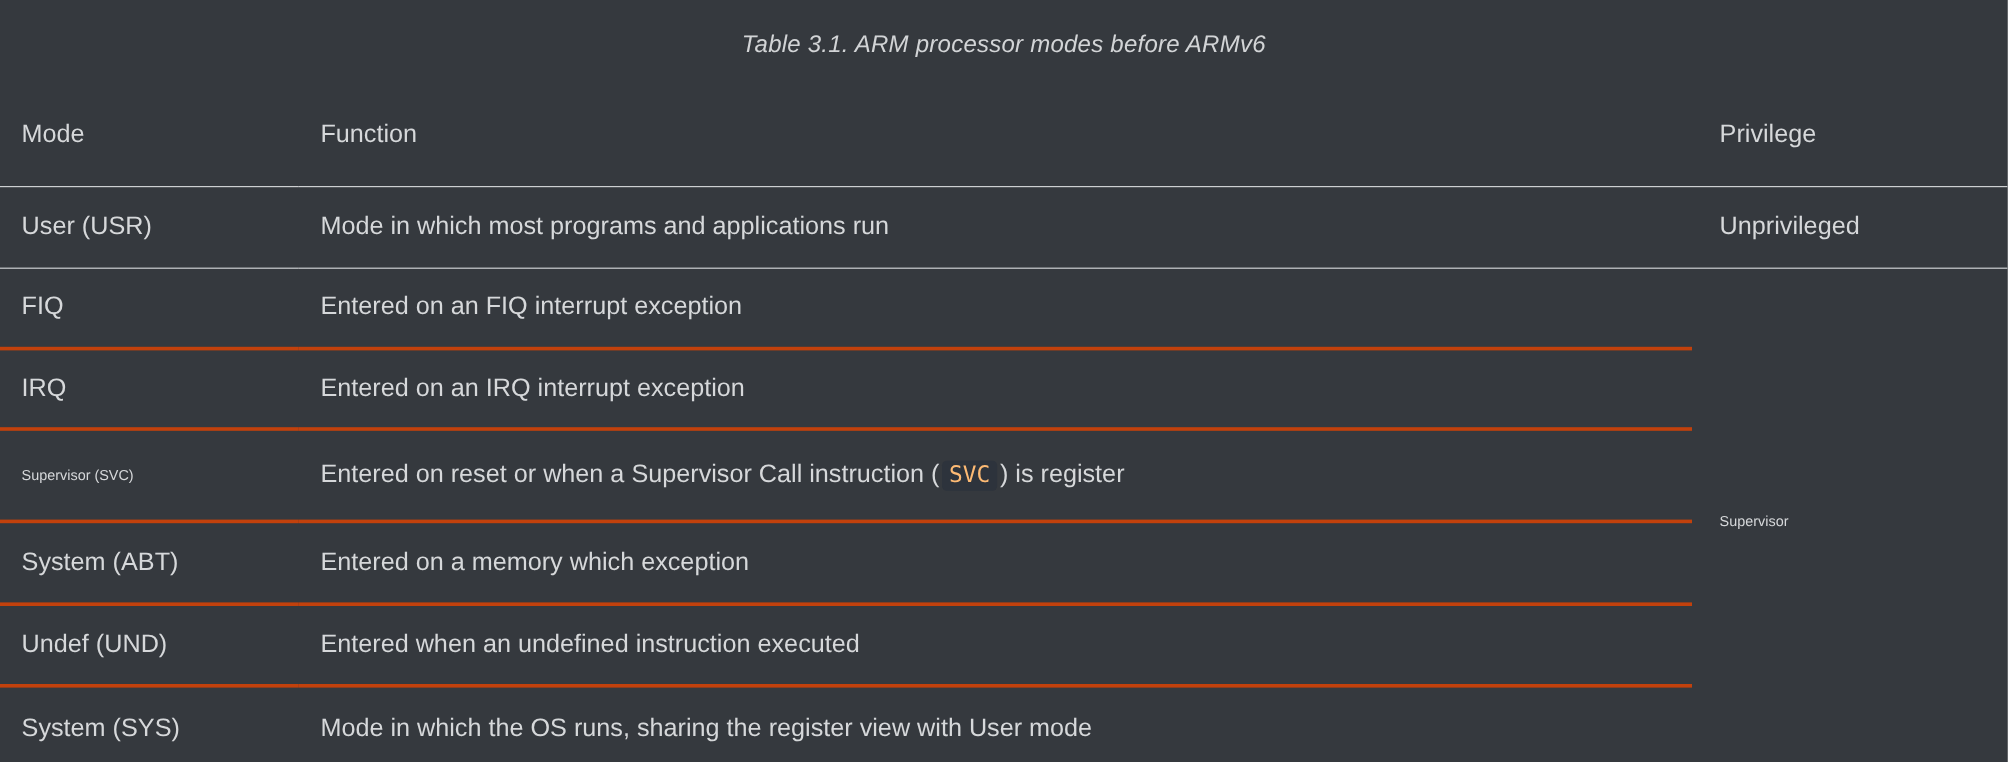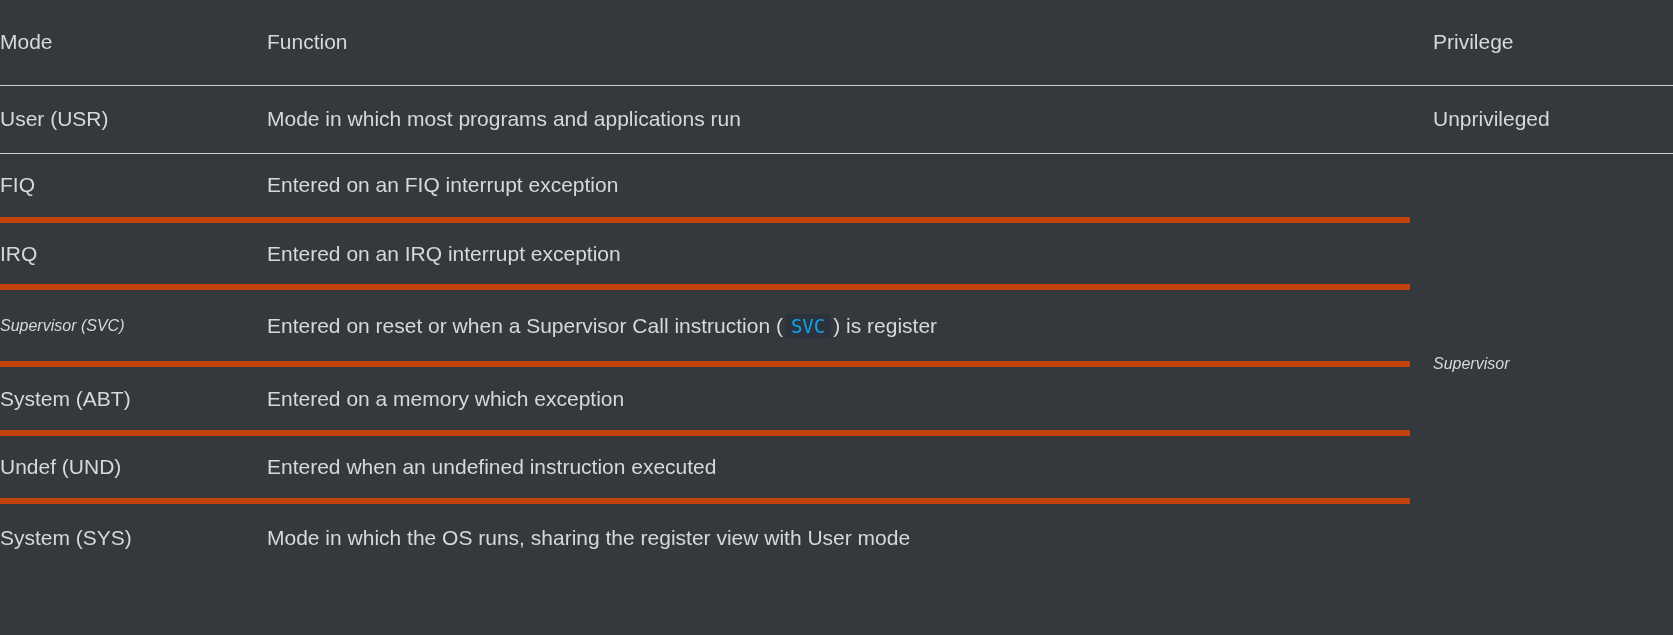--- a/index.html
+++ b/index.html
@@ -34,49 +34,50 @@
   td, th {
     vertical-align: middle;
     text-align: left;
     font-weight: normal;
     font-size: 21px;
     color: #d6d8da;
     padding: 0;
     overflow: hidden;
     white-space: nowrap;
   }
-  .pad-mode      { }
+  .pad-mode      { padding-left: 18px; }
   .pad-function  { padding-left: 18px; }
   .pad-privilege { padding-left: 23px; }
-  .small-cell { font-size: 16px; font-style: italic; }
+  .small-cell { font-size: 12px; }
   .b-full { border-bottom: 1px solid #cdcfd1; }
-  .b-part { border-bottom: 6px solid #c2410c; }
+  .b-part { border-bottom: 3px solid #c2410c; }
   tr.r-hdr  { height: 85px; }
   tr.r-user { height: 68px; }
   tr.r-fiq  { height: 67px; }
   tr.r-irq  { height: 67px; margin-left: 20px; }
   tr.r-svc  { height: 77px; }
   tr.r-abt  { height: 69px; }
   tr.r-und  { height: 68px; }
   tr.r-sys  { height: 70px; }
   .inline-code {
     font-family: "DejaVu Sans Mono", monospace;
     font-size: 19px;
-    color: #0ea5e9;
+    color: #fdba74;
     background: #2d333c;
     border-radius: 4px;
     padding: 1px 6px 2px 6px;
     margin: 0 2px;
   }
 </style>
 </head>
 <body>
 
 <div class="page">
 
+  <div class="table-title">Table 3.1. ARM processor modes before ARMv6</div>
 
   <table class="modes">
     <colgroup>
       <col class="c-mode">
       <col class="c-function">
       <col class="c-privilege">
     </colgroup>
 
     <tbody>
         <tr class="r-hdr">

